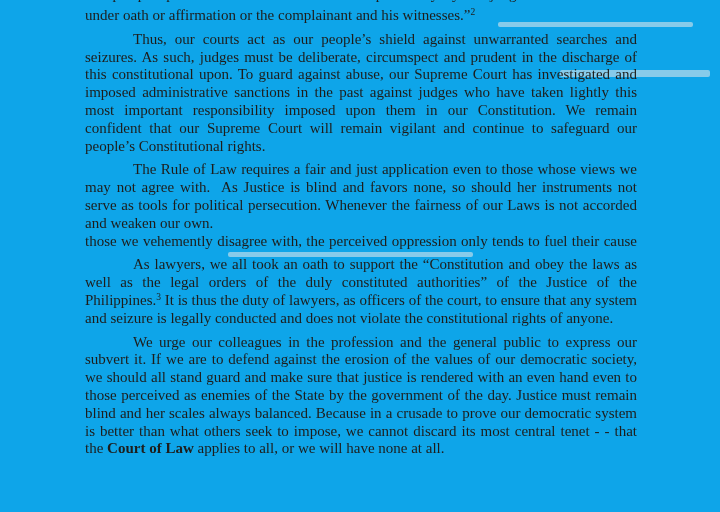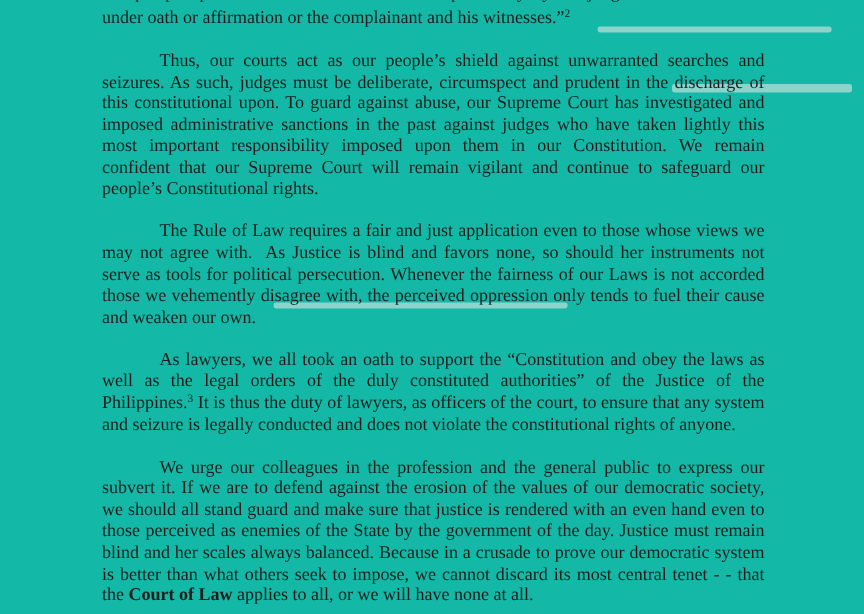--- a/index.html
+++ b/index.html
@@ -5,34 +5,34 @@
   html, body { margin: 0; padding: 0; }
   body {
     width: 720px; height: 512px;
     background: #fcfcfc;
     font-family: "Liberation Serif", "DejaVu Serif", serif;
     overflow: hidden;
   }
   .page {
     position: relative;
     width: 720px; height: 512px;
-    background: #14b8a6;
+    background: #0ea5e9;
     overflow: hidden;
   }
   .text-block {
     position: absolute;
     left: 85px; top: 0;
     width: 552px;
     color: #1e1d1b;
     font-size: 15px;
     line-height: 17.8px;
     -webkit-font-smoothing: antialiased;
   }
   .para { margin: 0; }
-  .para + .para { margin-top: 18px; }
+  .para + .para { margin-top: 6px; }
   .line {
     text-align: justify;
     text-align-last: justify;
     text-justify: inter-word;
     min-height: 17.8px;
   }
   .line.flush { text-align-last: left; }
   .line.indent { text-indent: 48px; }
   
   .clipped {
@@ -87,22 +87,22 @@
       <div class="line">imposed administrative sanctions in the past against judges who have taken lightly this</div>
       <div class="line">most important responsibility imposed upon them in our Constitution. We remain</div>
       <div class="line">confident that our Supreme Court will remain vigilant and continue to safeguard our</div>
       <div class="line flush">people’s Constitutional rights.</div>
     </div>
 
     <div class="para">
       <div class="line indent">The Rule of Law requires a fair and just application even to those whose views we</div>
       <div class="line">may not agree with.&nbsp; As Justice is blind and favors none, so should her instruments not</div>
       <div class="line">serve as tools for political persecution. Whenever the fairness of our Laws is not accorded</div>
+      <div class="line flush">and weaken our own.</div>
       <div class="line">those we vehemently disagree with, the perceived oppression only tends to fuel their cause</div>
-      <div class="line flush">and weaken our own.</div>
     </div>
 
     <div class="para">
       <div class="line indent">As lawyers, we all took an oath to support the “Constitution and obey the laws as</div>
       <div class="line">well as the legal orders of the duly constituted authorities” of the Justice of the</div>
       <div class="line"><span>Philippines.</span><sup class="fn">3</sup>
         <span>It is thus the duty of lawyers, as officers of the court, to ensure that any system</span></div>
       <div class="line flush">and seizure is legally conducted and does not violate the constitutional rights of anyone.</div>
     </div>
 

